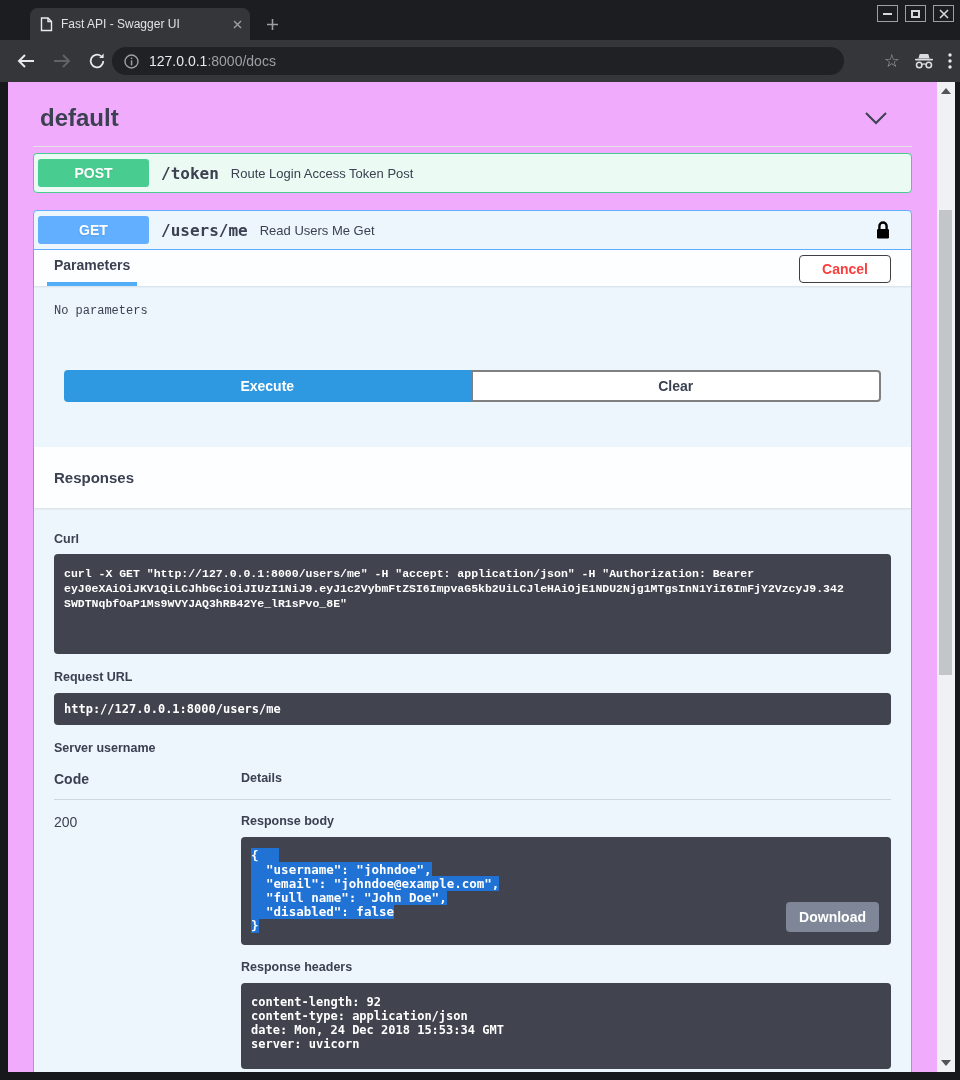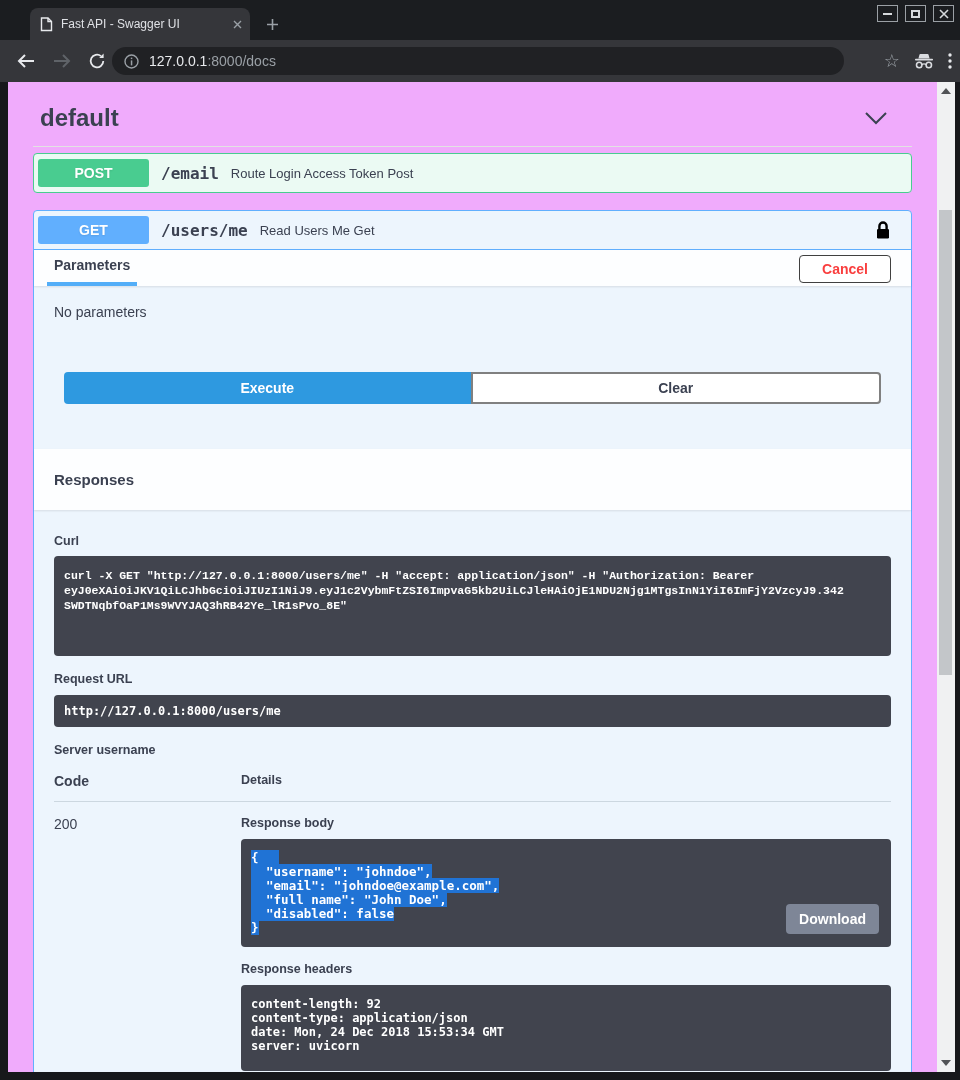--- a/index.html
+++ b/index.html
@@ -86,21 +86,21 @@
     font-size:14px; font-weight:700; color:#3b4151;
     margin-left:-7px; padding:0 7px 9px 7px; border-bottom:4px solid #53aef8;
     align-self:flex-end; cursor:pointer;
   }
   .btn-cancel {
     background:#fff; border:1px solid #404040; color:#f93e3e;
     font-weight:700; font-size:14px; padding:5px 22px; border-radius:4px;
     margin-bottom:8px; cursor:pointer;
   }
   .params-body { padding:18px 20px 0 20px; }
-  .no-params { font-size:14px; color:#3b4151; }
+  .no-params { font-size:12px; color:#3b4151;font-family:Liberation Mono, monospace; }
   .execute-row { display:flex; padding:52px 30px 20px 30px; }
   .btn-execute {
     flex:1; background:#2e99e0; color:#fff; font-weight:700; font-size:14px;
     border:none; border-radius:4px 0 0 4px; padding:6px 0; cursor:pointer;
   }
   .btn-clear {
     flex:1; background:#fff; color:#3b4151; font-weight:700; font-size:14px;
     border:2px solid #808080; border-radius:0 4px 4px 0; padding:6px 0; cursor:pointer;
   }
   .responses-header-row {
@@ -235,21 +235,21 @@
       <span class="icon-btn">
         <svg width="22" height="13" viewBox="0 0 22 13">
             <path d="M1 1 L11 11 L21 1" fill="none" stroke="#3b4151" stroke-width="2"></path>
           </svg>
       </span>
     </div>
 
     <div class="opblock post">
       <div class="opblock-header">
         <button class="method-btn">POST</button>
-        <span class="op-path">/email</span>
+        <span class="op-path">/token</span>
         <span class="op-summary">Route Login Access Token Post</span>
       </div>
     </div>
 
     <div class="opblock get">
       <div class="opblock-header">
         <button class="method-btn">GET</button>
         <span class="op-path">/users/me</span>
         <span class="op-summary">Read Users Me Get</span>
         <button class="lock-btn">

